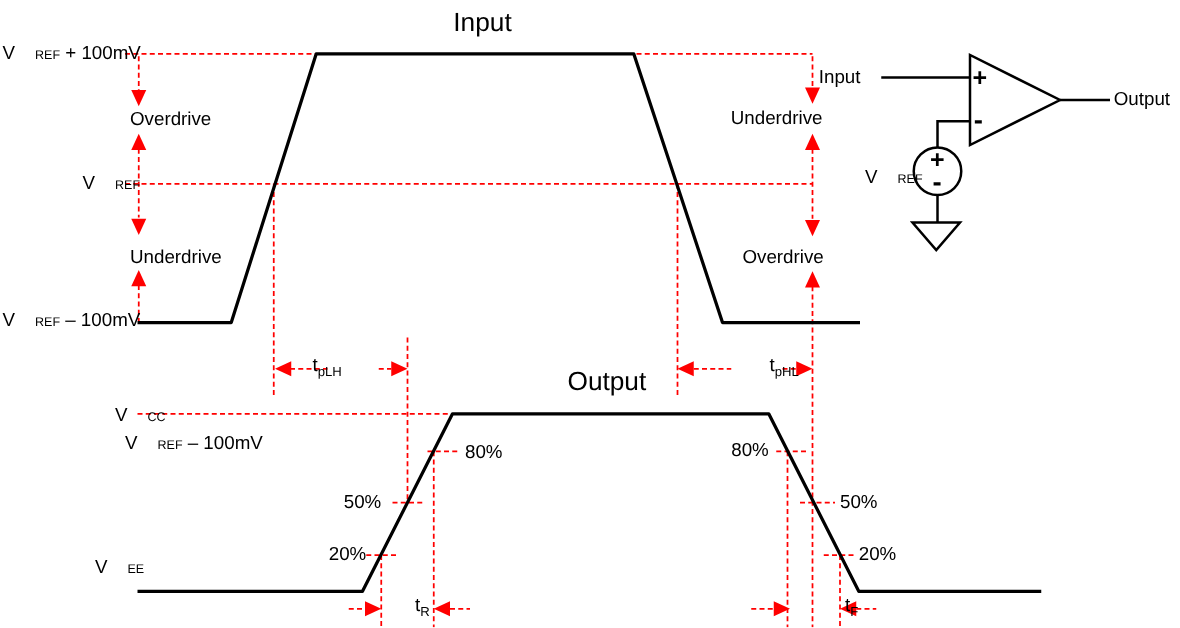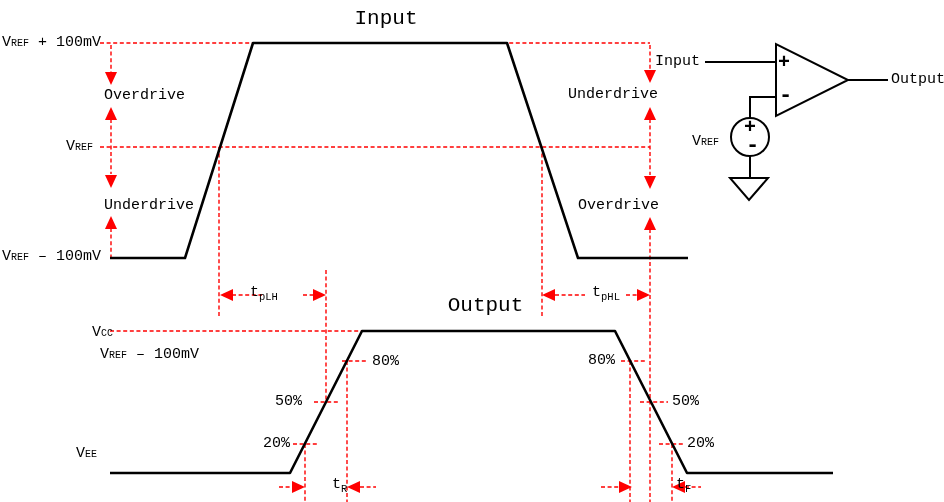--- a/index.html
+++ b/index.html
@@ -1,25 +1,25 @@
 <!DOCTYPE html>
 <html style="--red: #ff0000; --black: #000000;"><head>
 <meta charset="utf-8">
 <style>
   :root { --red:#ff0000; --black:#000000; }
   html,body { margin:0; padding:0; background:#fff; }
   .stage {
     position:relative; width:944px; height:502px; background:#fff;
-    font-family:Liberation Mono, monospace; color:var(--black);
+    font-family:Liberation Sans, sans-serif; color:var(--black);
     overflow:hidden;
   }
   .stage svg { position:absolute; left:0; top:0; }
   .lbl { position:absolute; white-space:nowrap; font-size:15px; line-height:1.15; color:var(--black); }
   .title { font-size:21px; }
-  .vsub { font-size:10px; }
+  .vsub { font-size:10px;margin-left:16px; }
   .tsub { font-size:10.5px; vertical-align:-3.5px; }
   .glyph { position:absolute; font-weight:bold; line-height:1; color:var(--black); }
   .rd { stroke:var(--red); stroke-width:1.4; stroke-dasharray:4 2.6; fill:none; }
   .rf { fill:var(--red); stroke:none; }
   .wv { stroke:var(--black); stroke-width:2.6; fill:none; stroke-linejoin:round; stroke-linecap:butt; }
   .ck { stroke:var(--black); stroke-width:2; fill:none; }
   .ckf { stroke:var(--black); stroke-width:2; fill:#fff; }
 </style>
 </head>
 <body>
@@ -109,21 +109,21 @@
   <div class="lbl" style="left:66px;top:138px"><span>V</span><span class="vsub">REF</span></div>
 
   <div class="lbl" style="left:2px;top:248px"><span>V</span><span class="vsub">REF</span><span> – 100mV</span></div>
 
   <div class="lbl" style="left:104px;top:87px">Overdrive</div>
   <div class="lbl" style="left:104px;top:197px">Underdrive</div>
   <div class="lbl" style="left:520px;top:86px;width:138px;text-align:right">Underdrive</div>
   <div class="lbl" style="left:520px;top:197px;width:139px;text-align:right">Overdrive</div>
 
   <div class="lbl" style="left:250px;top:284px;width:66px;text-align:left"><span>t</span><span class="tsub">pLH</span></div>
-  <div class="lbl" style="left:573px;top:284px;width:66px;text-align:center"><span>t</span><span class="tsub">pHL</span></div>
+  <div class="lbl" style="left:573px;top:284px;width:66px;text-align:right"><span>t</span><span class="tsub">pHL</span></div>
 
   <div class="lbl title" style="left:443px;top:294px;width:85px;text-align:center">Output</div>
 
   <div class="lbl" style="left:92px;top:324px"><span>V</span><span class="vsub">CC</span></div>
 
   <div class="lbl" style="left:100px;top:346px"><span>V</span><span class="vsub">REF</span><span> – 100mV</span></div>
 
   <div class="lbl" style="left:76px;top:445px"><span>V</span><span class="vsub">EE</span></div>
 
   <div class="lbl" style="left:372px;top:353px">80%</div>

